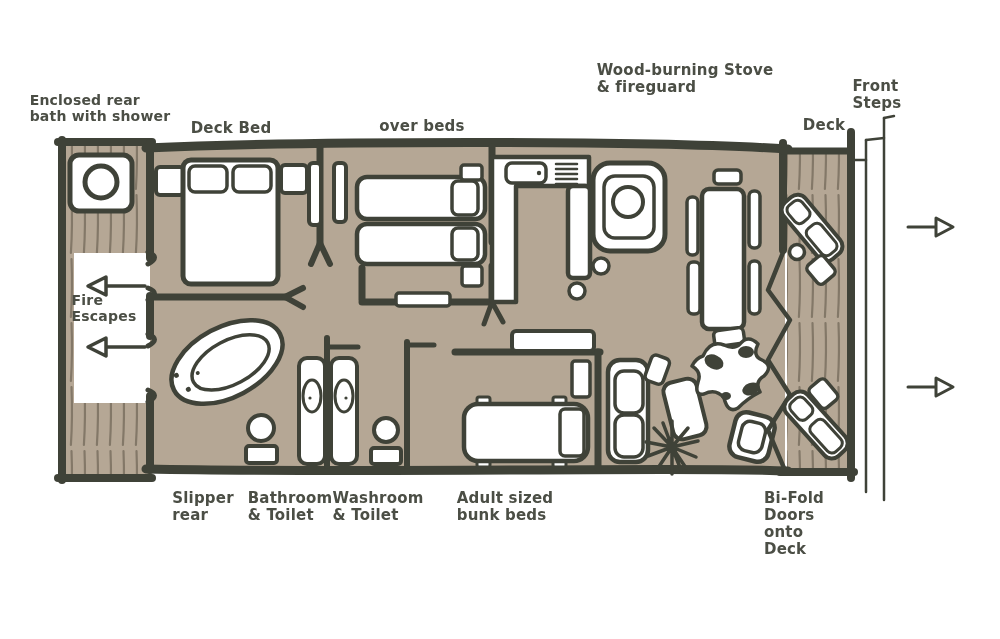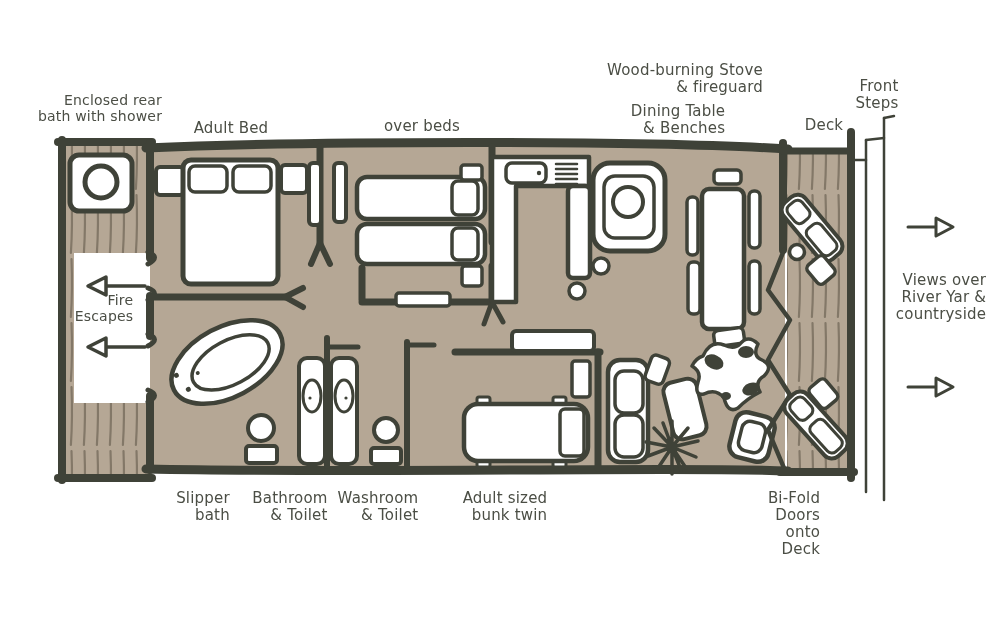--- a/index.html
+++ b/index.html
@@ -2,22 +2,22 @@
 <html style="--floor: #b5a795; --plank: #837868; --wall: #3f4238; --text: #4b4e45; --furniture: #ffffff;"><head>
 <meta charset="utf-8">
 <style>
   html,body{margin:0;padding:0;background:#ffffff;}
   .stage{position:relative;width:1000px;height:639px;overflow:hidden;
          font-family:"DejaVu Sans",sans-serif;background:#fff;}
   .stage svg{position:absolute;left:0;top:0;}
   .w  {stroke:var(--wall);fill:none;stroke-linecap:round;stroke-linejoin:round;}
   .fw {fill:#ffffff;stroke:var(--wall);stroke-linecap:round;stroke-linejoin:round;}
   .fd {fill:var(--wall);stroke:none;}
-  .lbl{position:absolute;color:var(--text);font-weight:normal;font-size:15px;
-       line-height:1.13;text-align:right;white-space:pre-line;
+  .lbl{position:absolute;color:var(--text);font-weight:bold;font-size:15px;
+       line-height:1.13;text-align:left;white-space:pre-line;
        transform:translateX(-50%);letter-spacing:.2px;}
   .lbl.sm{font-size:14px;}
 </style>
 </head>
 <body>
 
 <div class="stage">
 
 <svg width="1000" height="639" viewBox="0 0 1000 639">
   <defs>
@@ -238,40 +238,35 @@
     <path class="fw" stroke-width="3" d="M936,218 L953,227 L936,236 Z"></path>
   </g>
   <g>
     <path class="w" stroke-width="3" d="M908,387 H936"></path>
     <path class="fw" stroke-width="3" d="M936,378 L953,387 L936,396 Z"></path>
   </g>
 </svg>
 
 <div class="lbl sm" style="left:100px;top:93px">Enclosed rear
 bath with shower</div>
-<div class="lbl" style="left:231px;top:120px">Adult Bed</div>
+<div class="lbl" style="left:231px;top:120px">Deck Bed</div>
 <div class="lbl" style="left:422px;top:118px">over beds</div>
 <div class="lbl" style="left:685px;top:62px">Wood-burning Stove
 &amp; fireguard</div>
-<div class="lbl" style="left:678px;top:103px">Dining Table
-&amp; Benches</div>
 <div class="lbl" style="left:824px;top:117px">Deck</div>
 <div class="lbl" style="left:877px;top:78px">Front
 Steps</div>
 <div class="lbl sm" style="left:104px;top:293px">Fire
 Escapes</div>
-<div class="lbl" style="left:941px;top:272px">Views over
-River Yar &amp;
-countryside</div>
 <div class="lbl" style="left:203px;top:490px">Slipper
-bath</div>
+rear</div>
 <div class="lbl" style="left:290px;top:490px">Bathroom
 &amp; Toilet</div>
 <div class="lbl" style="left:378px;top:490px">Washroom
 &amp; Toilet</div>
 <div class="lbl" style="left:505px;top:490px">Adult sized
-bunk twin</div>
+bunk beds</div>
 <div class="lbl" style="left:794px;top:490px">Bi-Fold
 Doors
 onto
 Deck</div>
 
 </div>
 
 </body></html>

